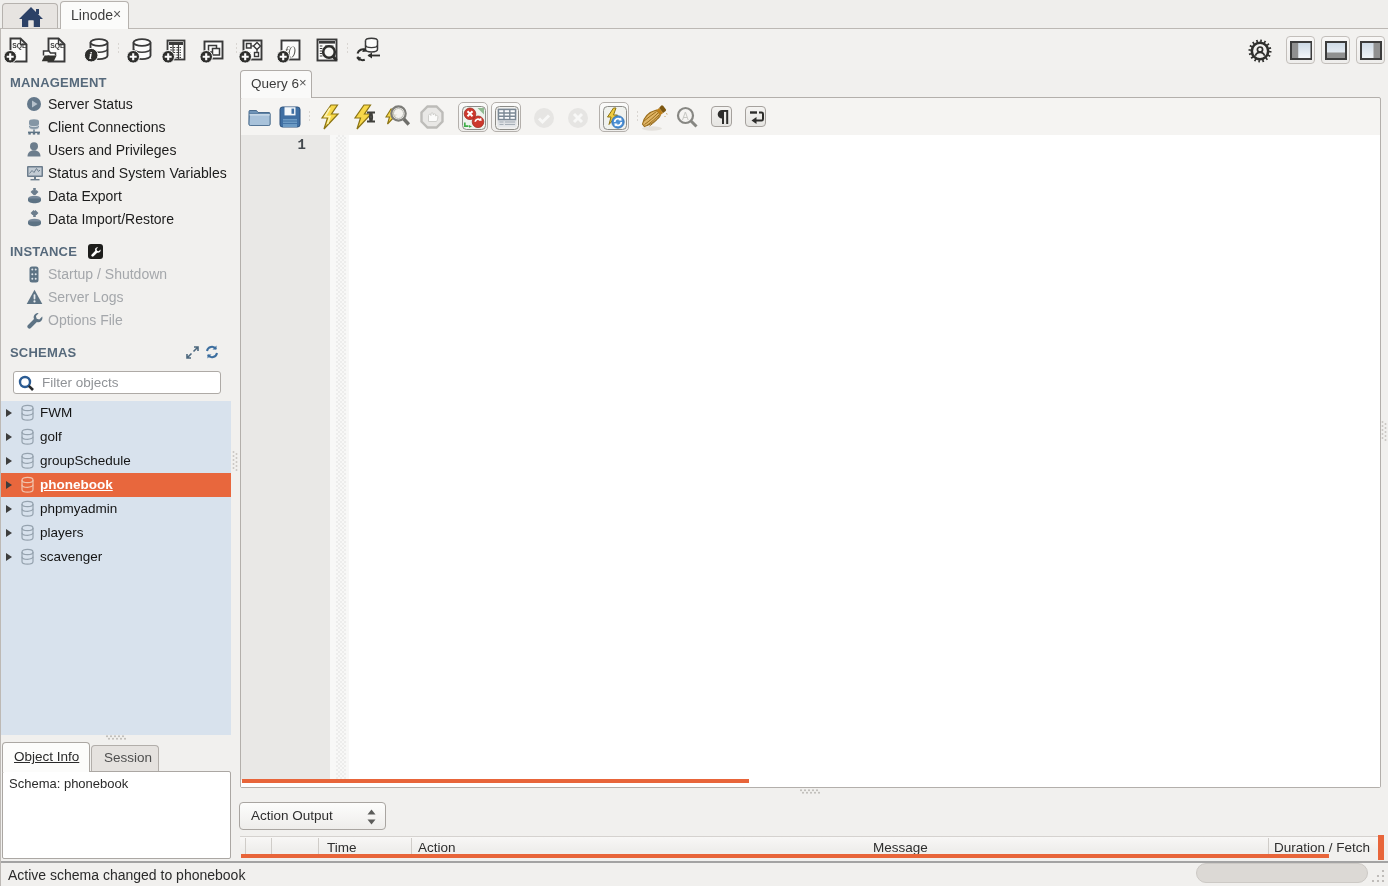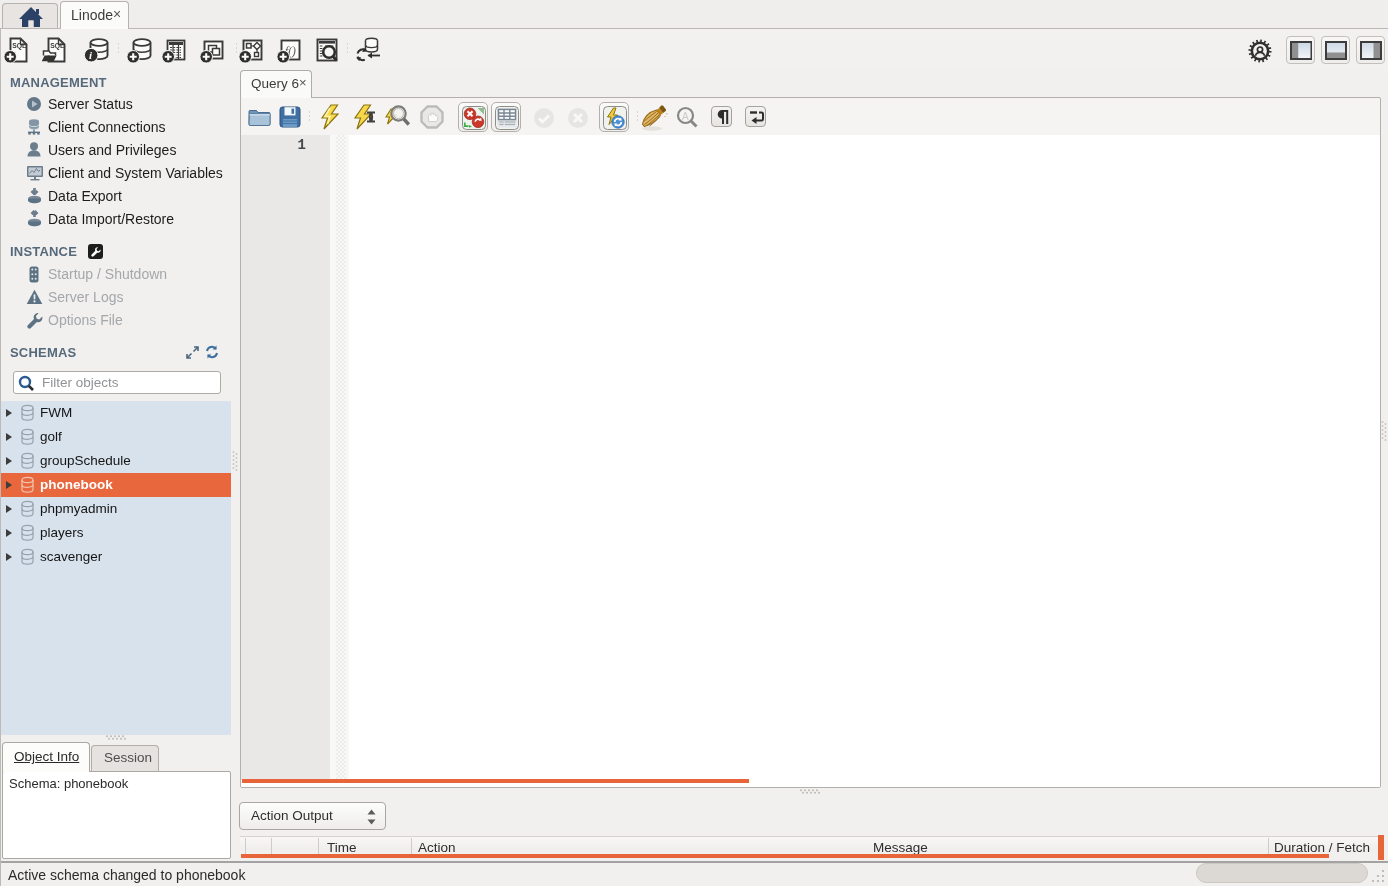--- a/index.html
+++ b/index.html
@@ -21,21 +21,21 @@
 
 .shead { position:absolute; left:10px; font-size:13px; font-weight:bold; color:#56697b; letter-spacing:0.2px; }
 .sitem { position:absolute; left:48px; font-size:14px; color:#1c1c1c; white-space:nowrap; }
 .sitem.dis { color:#a4a7ab; }
 .sicon { position:absolute; left:26px; }
 #schemalist { position:absolute; left:0; top:401px; width:231px; height:334px; background:#d8e2ed; }
 .srow { position:absolute; left:0; width:231px; height:24px; }
 .srow .tri { position:absolute; left:6px; top:8px; width:0; height:0; border-left:6px solid #3d3d3d; border-top:4.5px solid transparent; border-bottom:4.5px solid transparent; }
 .srow .txt { position:absolute; left:40px; top:4px; font-size:13.5px; color:#141414; }
 .srow.sel { background:#e8673d; }
-.srow.sel .txt { color:#ffffff; font-weight:bold; }
+.srow.sel .txt { color:#ffffff; font-weight:bold;text-decoration:underline; }
 
 #filterbox { position:absolute; left:13px; top:371px; width:208px; height:23px; background:#fff; border:1px solid #aeaaa6; border-radius:3px;padding-left:40px; }
 #filterbox .ph { position:absolute; left:28px; top:3px; font-size:13.5px; color:#8f9296; }
 
 #objinfotab { position:absolute; left:2px; top:742px; width:88px; height:30px; background:#fcfcfb; border:1px solid #aba7a3; border-bottom:none; border-radius:4px 4px 0 0; z-index:2; }
 #objinfotab span { position:absolute; left:11px; top:6px; font-size:13.5px; color:#2a2a2a;text-decoration:underline; }
 #sessiontab { position:absolute; left:91px; top:745px; width:68px; height:27px; background:#e5e2df; border:1px solid #b2aeaa; border-bottom:none; border-radius:4px 4px 0 0; }
 #sessiontab span { position:absolute; left:12px; top:4px; font-size:13.5px; color:#4e4e4e; }
 #infobox { position:absolute; left:2px; top:771px; width:229px; height:88px; background:#fff; border:1px solid #aba7a3; border-radius:2px; }
 #infobox span { position:absolute; left:6px; top:4px; font-size:13px; color:#2a2a2a; }
@@ -216,21 +216,21 @@
     <path d="M1.5 15.5 c0-4 3-6.2 6.5-6.2 s6.5 2.2 6.5 6.2 z" fill="#6c7d8c"></path>
   </svg>
 <div class="sitem" style="top:142px">Users and Privileges</div>
 <svg class="sicon" style="top:165px" width="18" height="16" viewBox="0 0 18 16">
     <rect x="1" y="1" width="16" height="11" rx="1" fill="#6c7d8c"></rect>
     <rect x="2.5" y="2.5" width="13" height="8" fill="#c3ccd4"></rect>
     <path d="M3.5 8.5 l2.5-3 2 2 2.5-4 2 3 1.5-1.5" stroke="#6c7d8c" stroke-width="1" fill="none"></path>
     <rect x="8" y="12" width="2" height="2" fill="#6c7d8c"></rect>
     <rect x="4.5" y="14" width="9" height="1.4" fill="#6c7d8c"></rect>
   </svg>
-<div class="sitem" style="top:165px">Client and System Variables</div>
+<div class="sitem" style="top:165px">Status and System Variables</div>
 <svg class="sicon" style="top:187px" width="17" height="17" viewBox="0 0 17 17">
     <path d="M8.5 1 v6 M8.5 7 l-3-3 M8.5 7 l3-3" stroke="#6c7d8c" stroke-width="2.6" fill="none"></path>
     <ellipse cx="8.5" cy="11.5" rx="6.5" ry="2.8" fill="#78899a"></ellipse>
     <path d="M2 11.5 v2 c0 1.5 3 2.8 6.5 2.8 s6.5-1.3 6.5-2.8 v-2" fill="#5d7384"></path>
   </svg>
 <div class="sitem" style="top:188px">Data Export</div>
 <svg class="sicon" style="top:210px" width="17" height="17" viewBox="0 0 17 17">
     <path d="M8.5 7 v-6 M8.5 1 l-3 3 M8.5 1 l3 3" stroke="#6c7d8c" stroke-width="2.6" fill="none"></path>
     <ellipse cx="8.5" cy="11.5" rx="6.5" ry="2.8" fill="#78899a"></ellipse>
     <path d="M2 11.5 v2 c0 1.5 3 2.8 6.5 2.8 s6.5-1.3 6.5-2.8 v-2" fill="#5d7384"></path>

